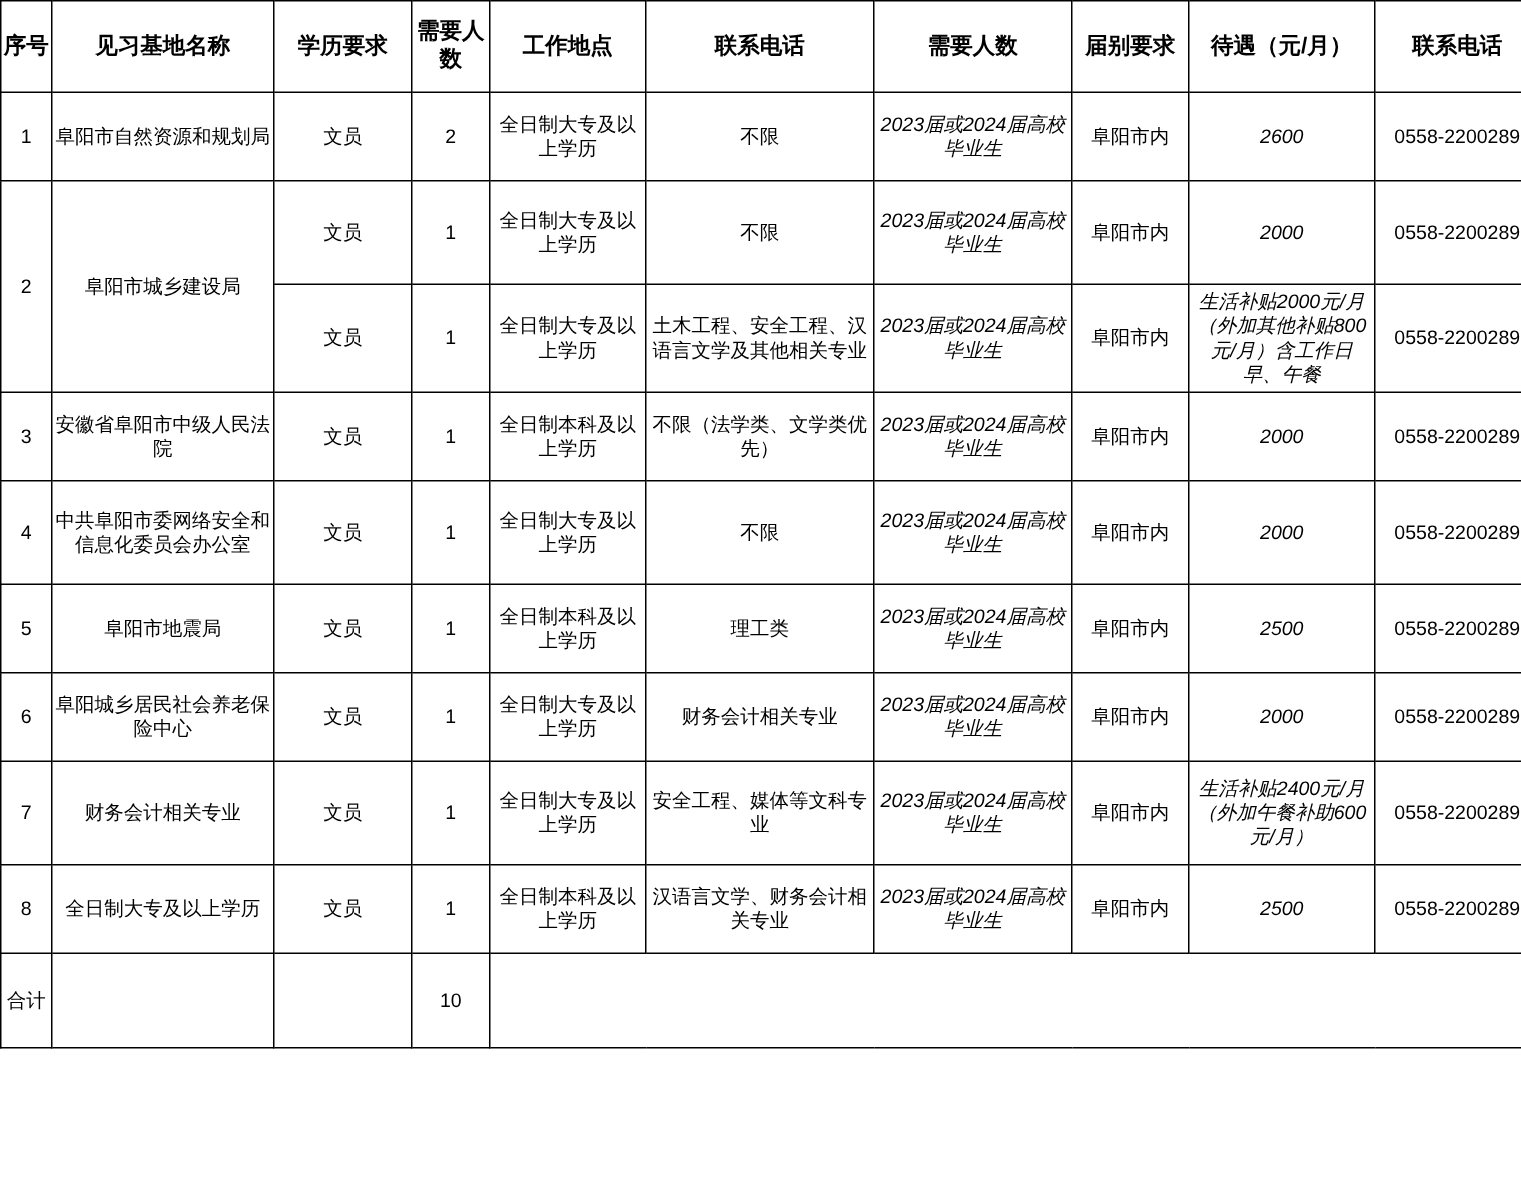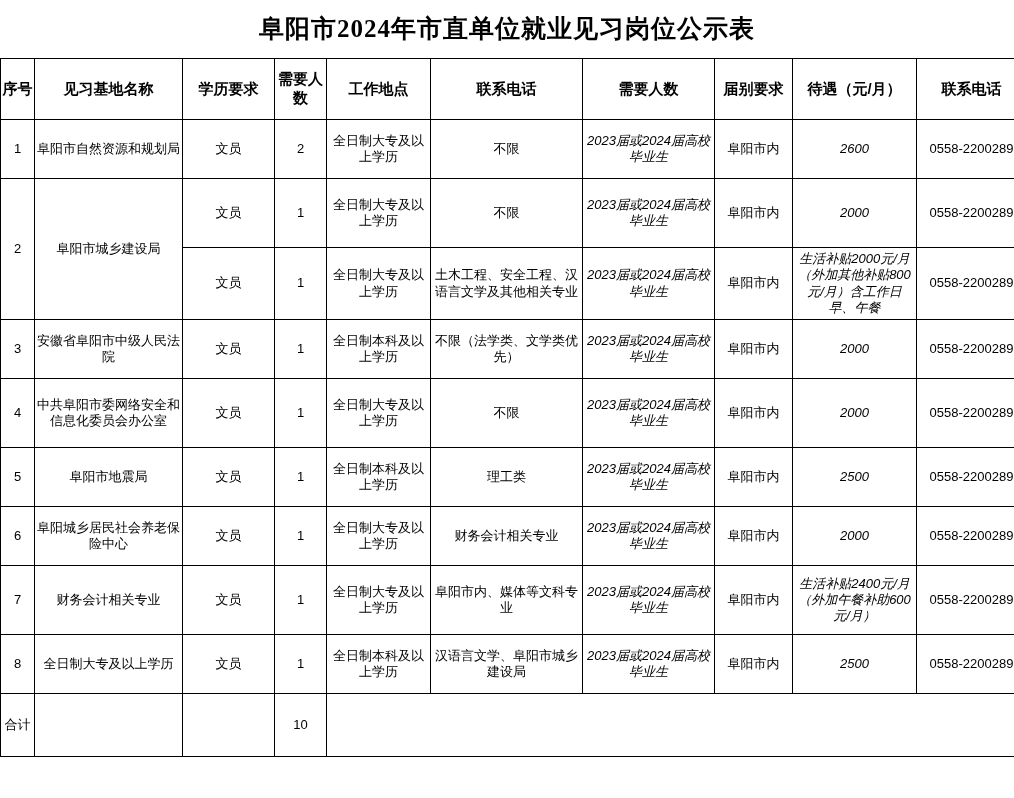--- a/index.html
+++ b/index.html
@@ -75,21 +75,20 @@
   tr.tall-row td { height: 62px; }
   tr.total-row td { height: 56px; margin-left: 24px; }
   td.total-label { text-align: left; padding-left: 4px; font-size: 13px; }
   td.blank-cell { }
 </style>
 </head>
 <body>
 
 <div class="page">
 
-  <div class="doc-title">阜阳市2024年市直单位就业见习岗位公示表</div>
 
   <table class="main-table">
     <colgroup>
       <col class="c-seq">
         <col class="c-base">
         <col class="c-post">
         <col class="c-num">
       <col class="c-edu">
         <col class="c-major">
         <col class="c-grad">
@@ -201,34 +200,34 @@
         <td class="cell-pay">2000</td>
         <td class="cell-phone">0558-2200289</td>
       </tr>
 
       <tr class="tall-row">
         <td class="cell-seq">7</td>
         <td class="cell-base">财务会计相关专业</td>
         <td>文员</td>
         <td>1</td>
         <td>全日制大专及以上学历</td>
-        <td class="cell-major">阜阳市内、媒体等文科专业</td>
+        <td class="cell-major">安全工程、媒体等文科专业</td>
         <td class="cell-grad">2023届或2024届高校毕业生</td>
         <td>阜阳市内</td>
         <td class="cell-pay">生活补贴2400元/月（外加午餐补助600元/月）</td>
         <td class="cell-phone">0558-2200289</td>
       </tr>
 
       <tr class="data-row">
         <td class="cell-seq">8</td>
         <td class="cell-base">全日制大专及以上学历</td>
         <td>文员</td>
         <td>1</td>
         <td>全日制本科及以上学历</td>
-        <td class="cell-major">汉语言文学、阜阳市城乡建设局</td>
+        <td class="cell-major">汉语言文学、财务会计相关专业</td>
         <td class="cell-grad">2023届或2024届高校毕业生</td>
         <td>阜阳市内</td>
         <td class="cell-pay">2500</td>
         <td class="cell-phone">0558-2200289</td>
       </tr>
 
       <tr class="total-row">
         <td class="total-label">合计</td>
         <td class="blank-cell"></td>
         <td class="blank-cell"></td>

